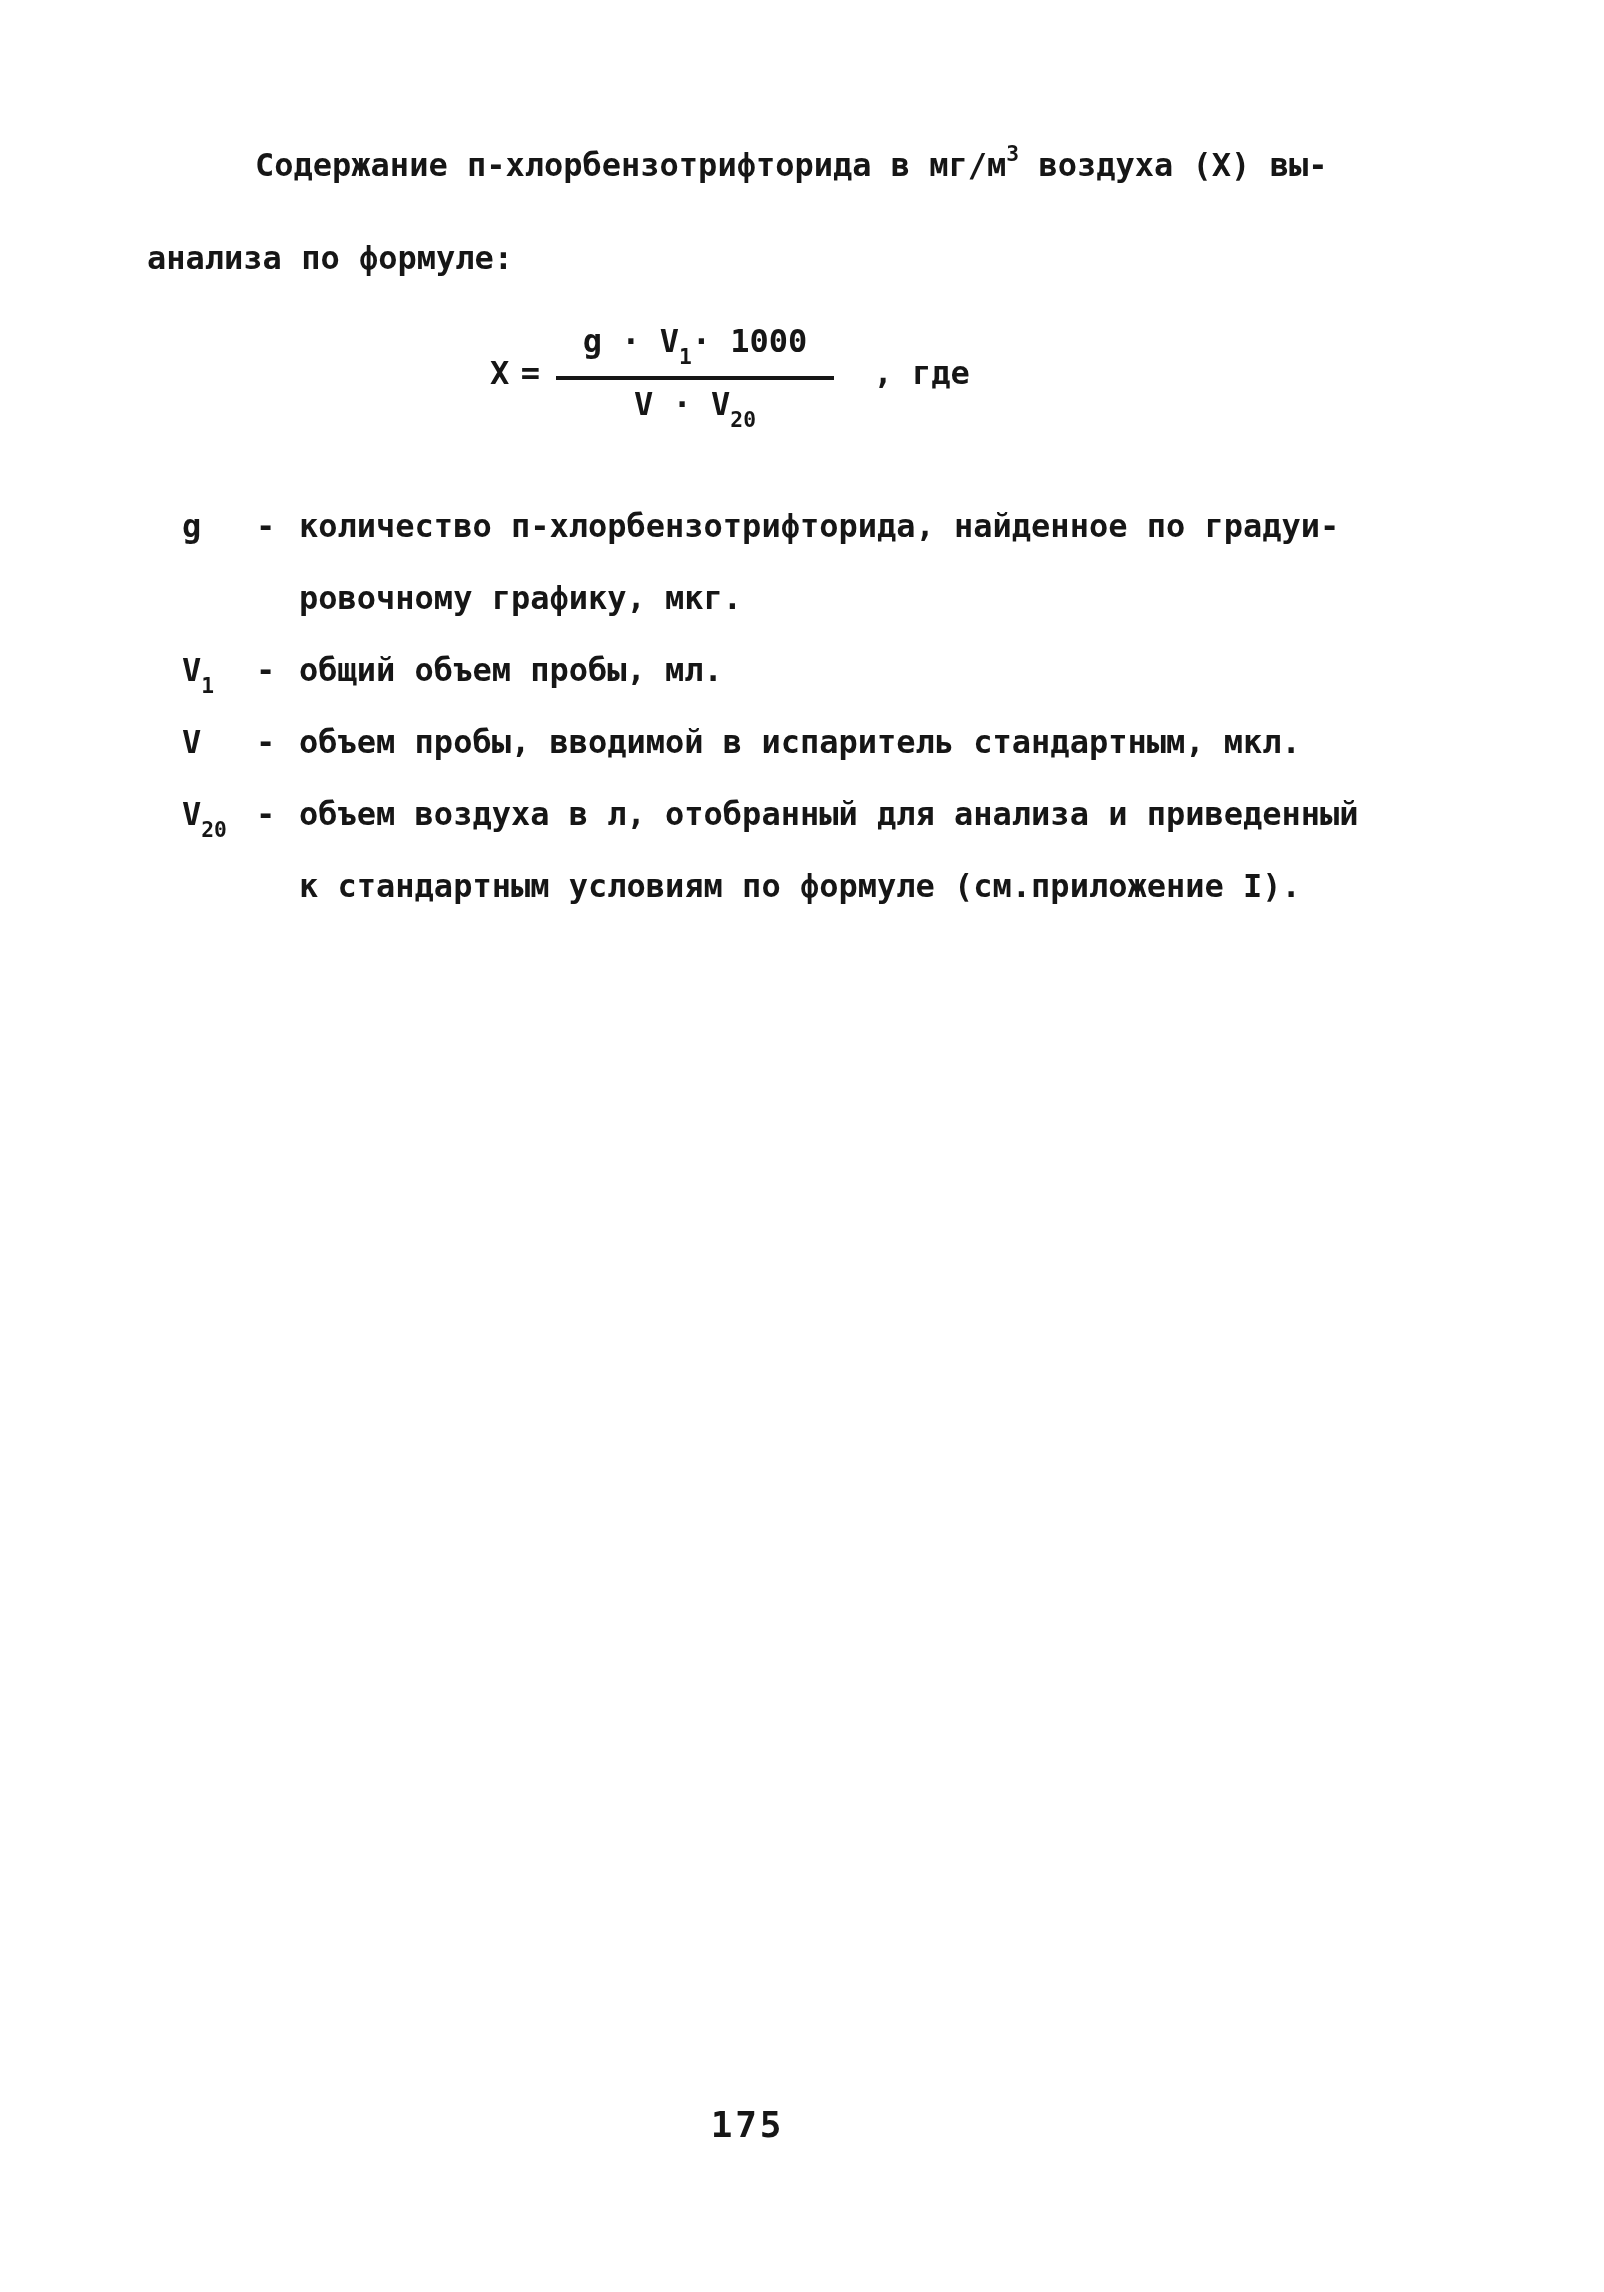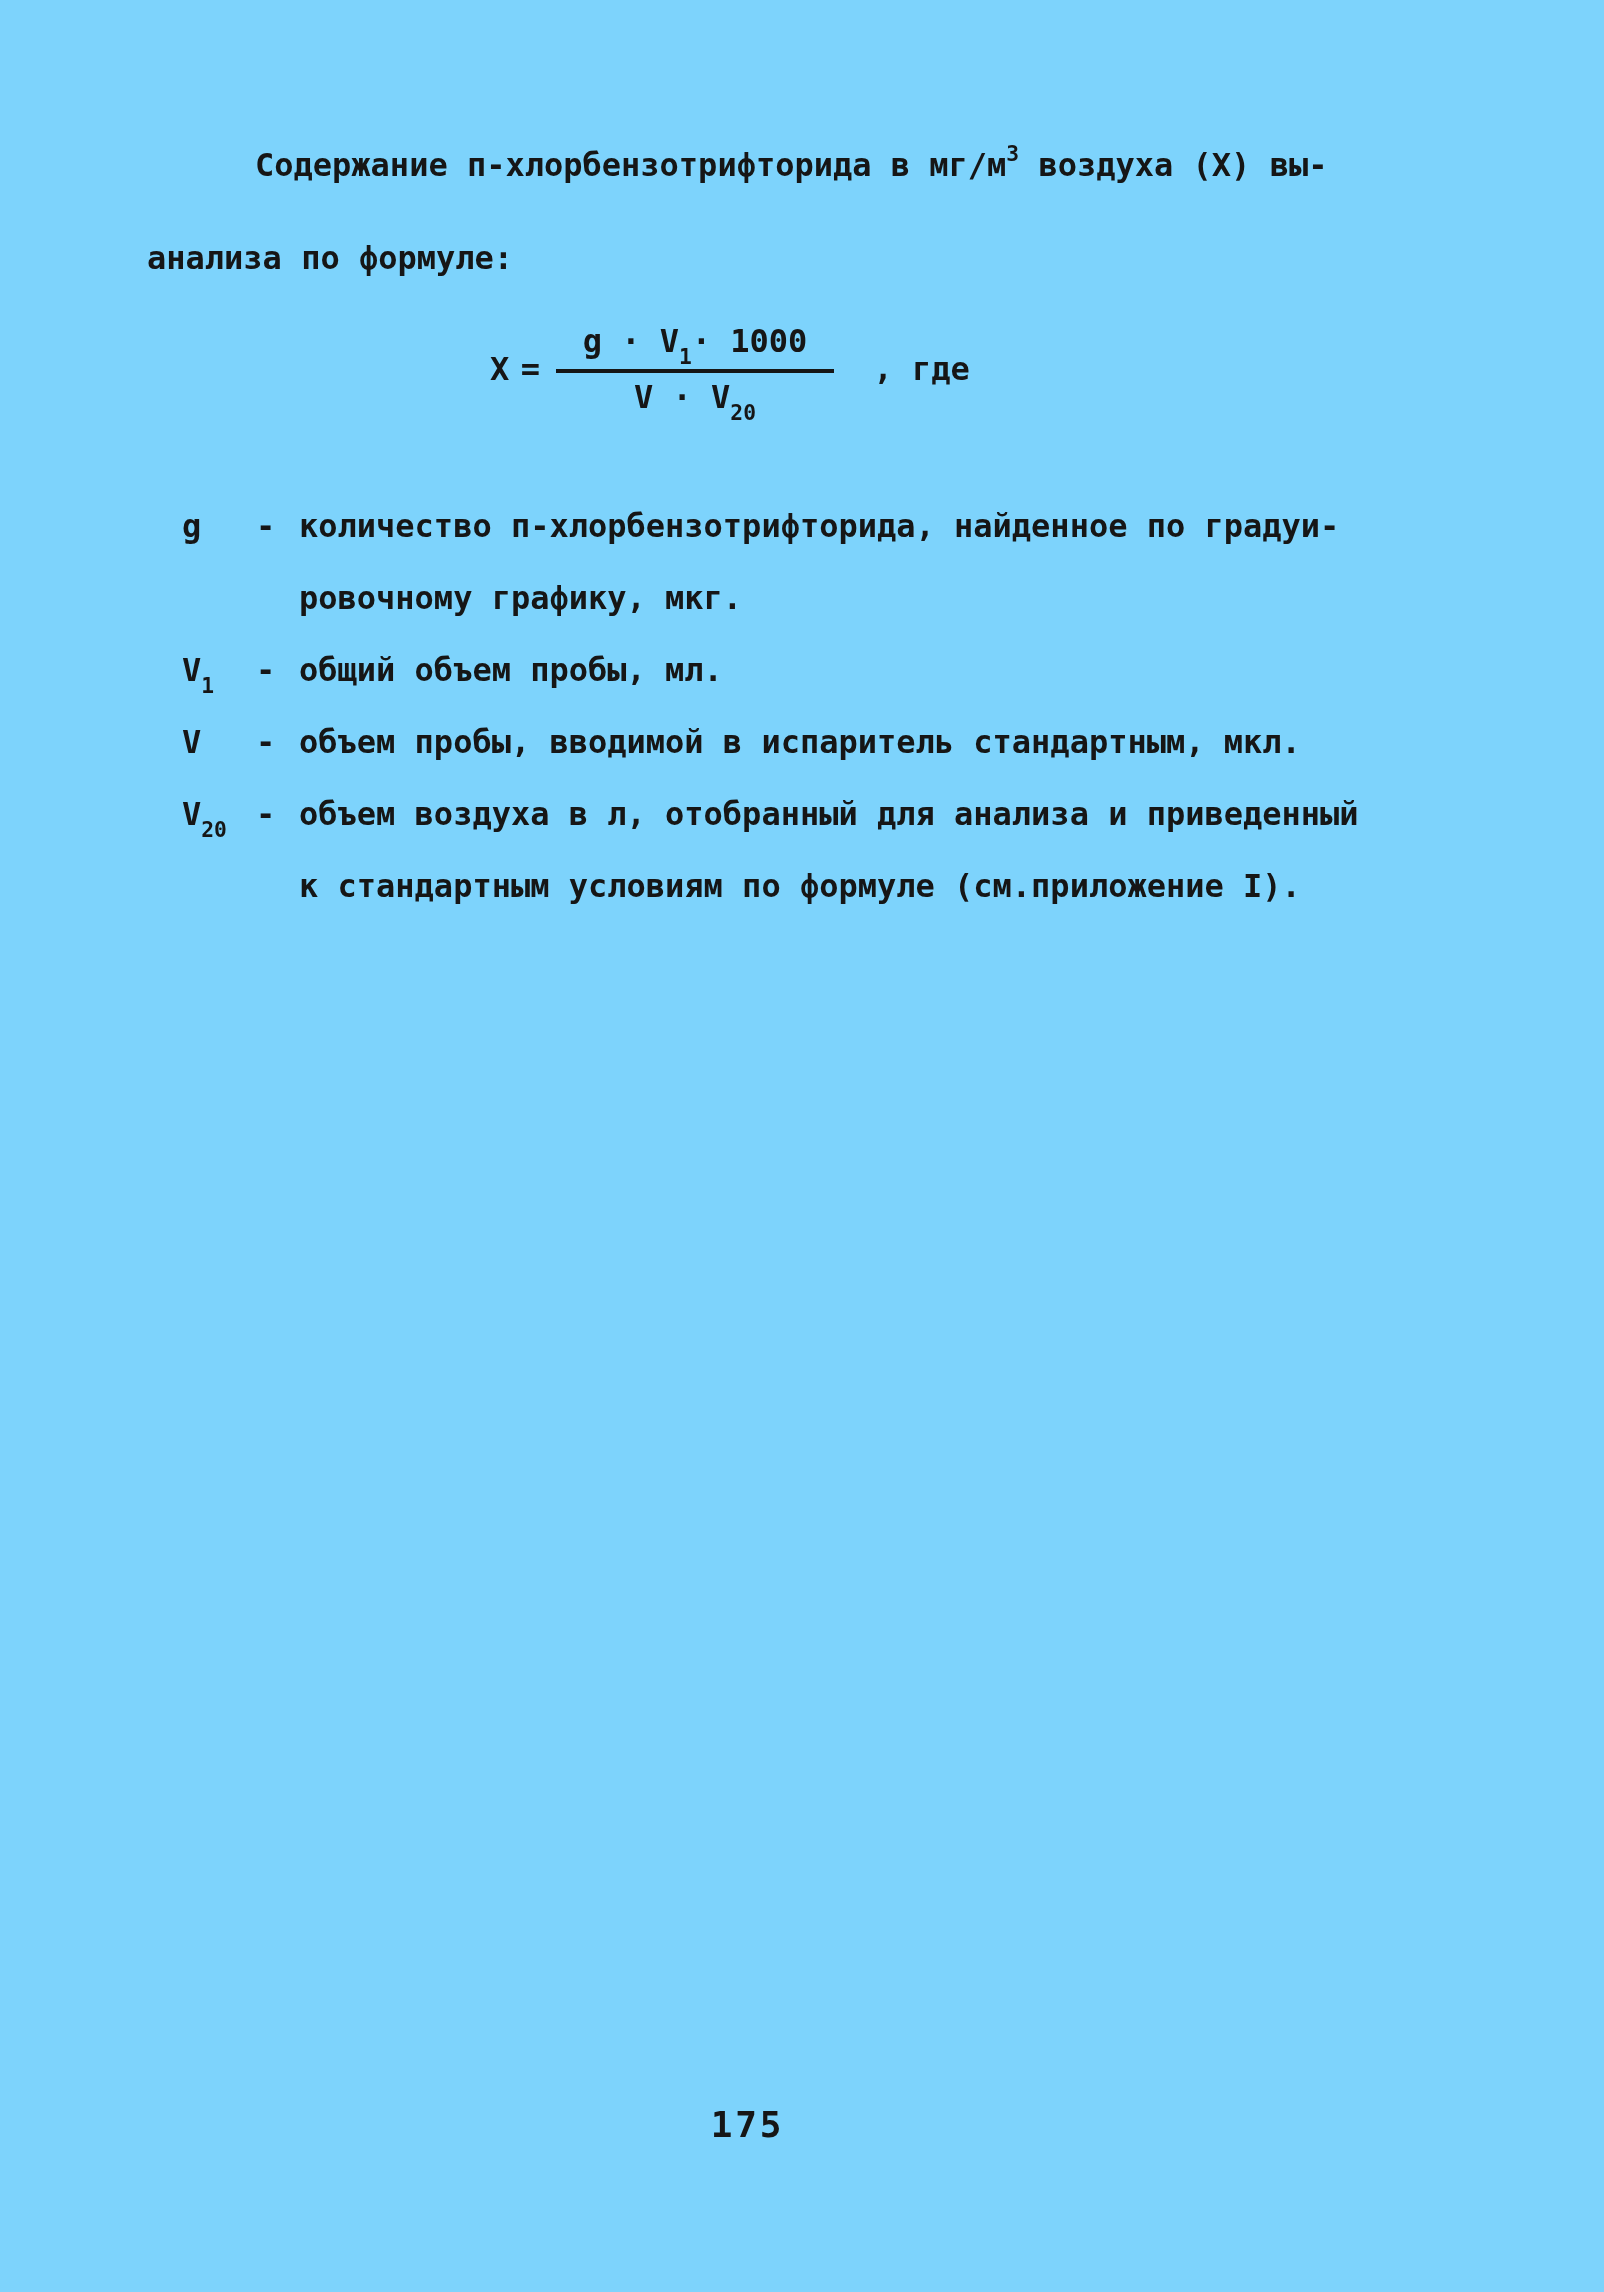--- a/index.html
+++ b/index.html
@@ -1,21 +1,21 @@
 <!DOCTYPE html>
 <html><head>
 <meta charset="utf-8">
 <style>
   html, body { margin: 0; padding: 0; background: #e8e8e8; }
   .page {
     position: relative;
     width: 1604px;
     height: 2292px;
     margin: 0 auto;
-    background: #7dd3fc;
+    background: #ffffff;
     font-family: "DejaVu Sans Mono", "Liberation Mono", monospace;
     font-weight: 700;
     color: #161616;
     font-size: 32px;
     overflow: hidden;
   }
   .abs-line { position: absolute; white-space: pre; }
   .intro-line1 { left: 255px; top: 146px; }
   .intro-line2 { left: 147px; top: 239px; }
 
@@ -41,21 +41,21 @@
     align-items: center;
   }
   .f-eq { margin: 0 15.5px 0 11.6px; }
   .fraction {
     display: inline-flex;
     flex-direction: column;
     align-items: center;
   }
   .numerator {
     display: block;
-    padding: 0 27px 9px 27px;
+    padding: 0 27px 16px 27px;
     border-bottom: 4.9px solid #161616;
     white-space: pre;
   }
   .denominator {
     display: block;
     padding-top: 5px;
     white-space: pre;
   }
   .f-suffix { margin-left: 39px; white-space: pre; }
 

